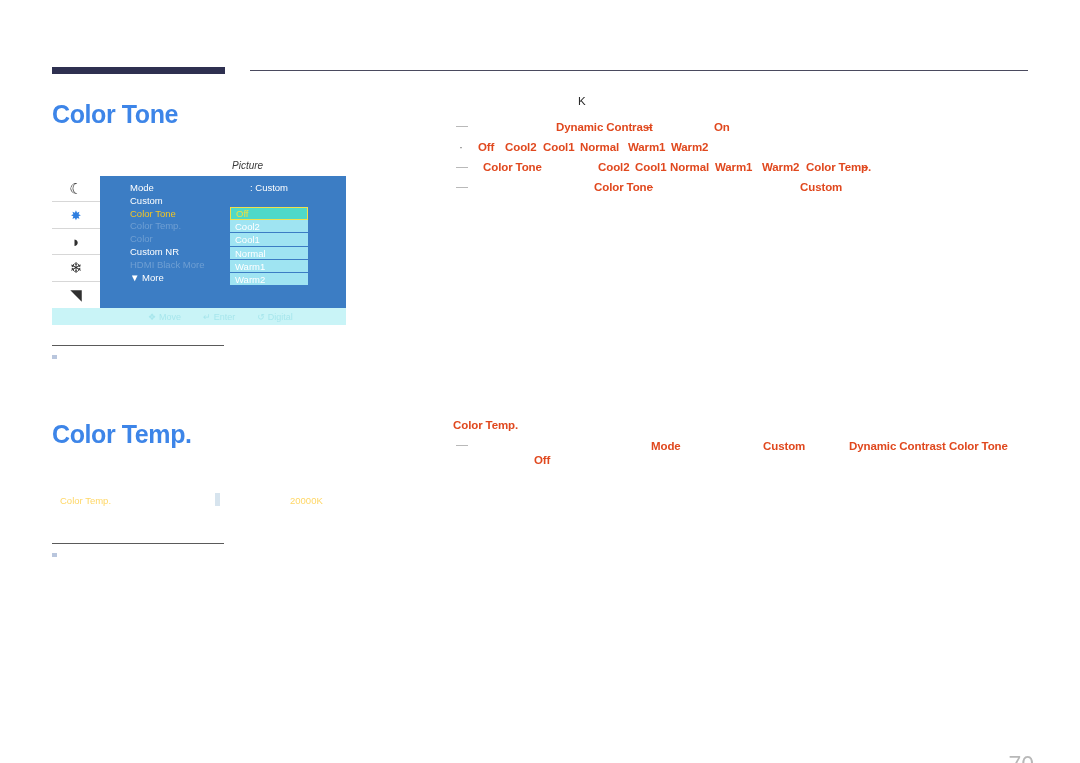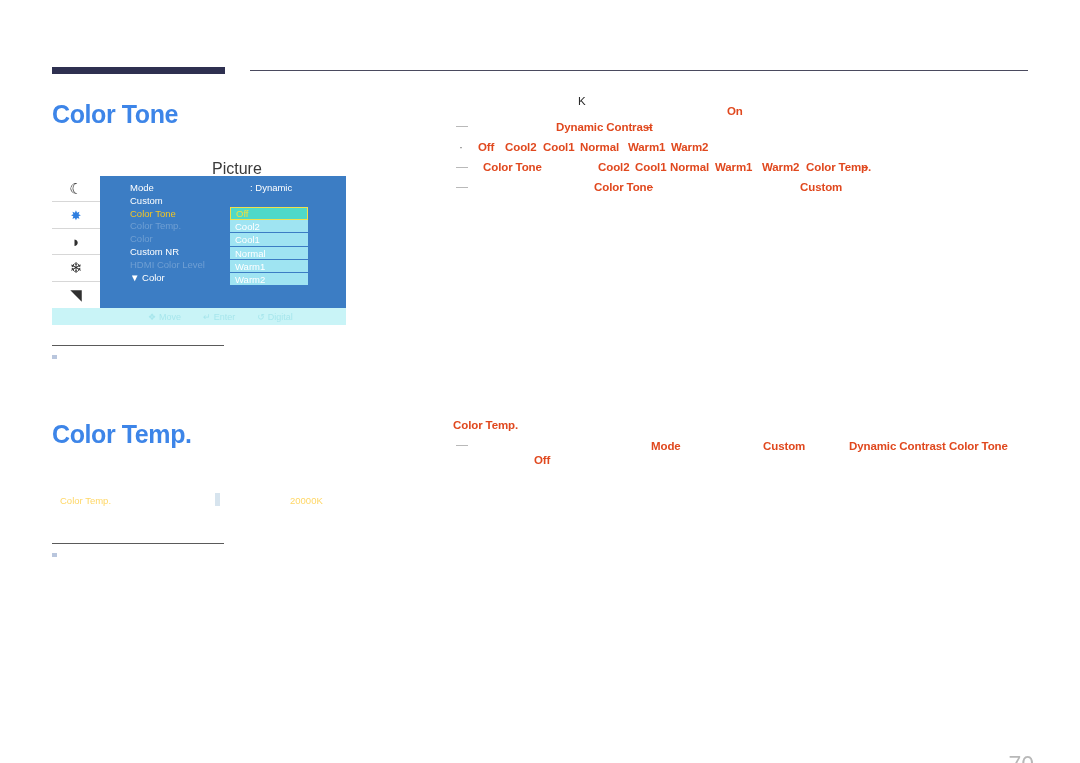--- a/index.html
+++ b/index.html
@@ -61,24 +61,25 @@
   #tick-2 { top: 553px; }
 
   
   #osd {
     position: absolute;
     left: 52px; top: 160px;
     width: 294px; height: 165px;
   }
   .osd-title {
     position: absolute;
-    left: 160px; top: 0px;
-    font-size: 16px;
+    left: 180px; top: 0px;
+    font-size: 10px;
     color: #3a3a3a;
     white-space: nowrap;
+    font-style: italic;
   }
   .osd-body {
     position: absolute;
     left: 48px; top: 16px;
     width: 246px; height: 132px;
     background: #3c7dc4;
   }
   .osd-rail {
     position: absolute;
     left: 0px; top: 16px;
@@ -271,26 +272,26 @@
       </div>
     </div>
 
     <div class="menu-rows">
       <div class="m-row">Mode</div>
       <div class="m-row">Custom</div>
       <div class="m-row sel">Color Tone</div>
       <div class="m-row dim">Color Temp.</div>
       <div class="m-row dim">Color</div>
       <div class="m-row">Custom NR</div>
-      <div class="m-row dim">HDMI Color Level</div>
-      <div class="m-row">▼ Color</div>
+      <div class="m-row dim">HDMI Black More</div>
+      <div class="m-row">▼ More</div>
     </div>
 
     <div class="menu-vals">
-      <div class="v-row">: Dynamic</div>
+      <div class="v-row">: Custom</div>
       <div class="v-row"></div>
       <div class="v-row">:</div>
       <div class="v-row dim">:</div>
       <div class="v-row dim">:</div>
       <div class="v-row">:</div>
       <div class="v-row dim">:</div>
       <div class="v-row"></div>
     </div>
 
     <div class="osd-drop">
@@ -320,21 +321,21 @@
   </div>
 
   <div class="divider" id="div-1"></div>
   <div class="divider-tick" id="tick-1"></div>
 
   <div class="body-txt plain" style="left:578px; top:95px;">K</div>
 
   <div class="dash" style="left:456px; top:119px;">—</div>
   <div class="body-txt" style="left:556px; top:121px;">Dynamic Contrast</div>
   <div class="body-txt" style="left:646px; top:121px;">–</div>
-  <div class="body-txt" style="left:714px; top:105px;margin-left:13px;">On</div>
+  <div class="body-txt" style="left:714px; top:121px;">On</div>
 
   <div class="bullet" style="left:459px; top:140px;">·</div>
   <div class="body-txt" style="left:478px; top:141px;">Off</div>
   <div class="body-txt" style="left:505px; top:141px;">Cool2</div>
   <div class="body-txt" style="left:543px; top:141px;">Cool1</div>
   <div class="body-txt" style="left:580px; top:141px;">Normal</div>
   <div class="body-txt" style="left:628px; top:141px;">Warm1</div>
   <div class="body-txt" style="left:671px; top:141px;">Warm2</div>
 
   <div class="dash" style="left:456px; top:160px;">—</div>

